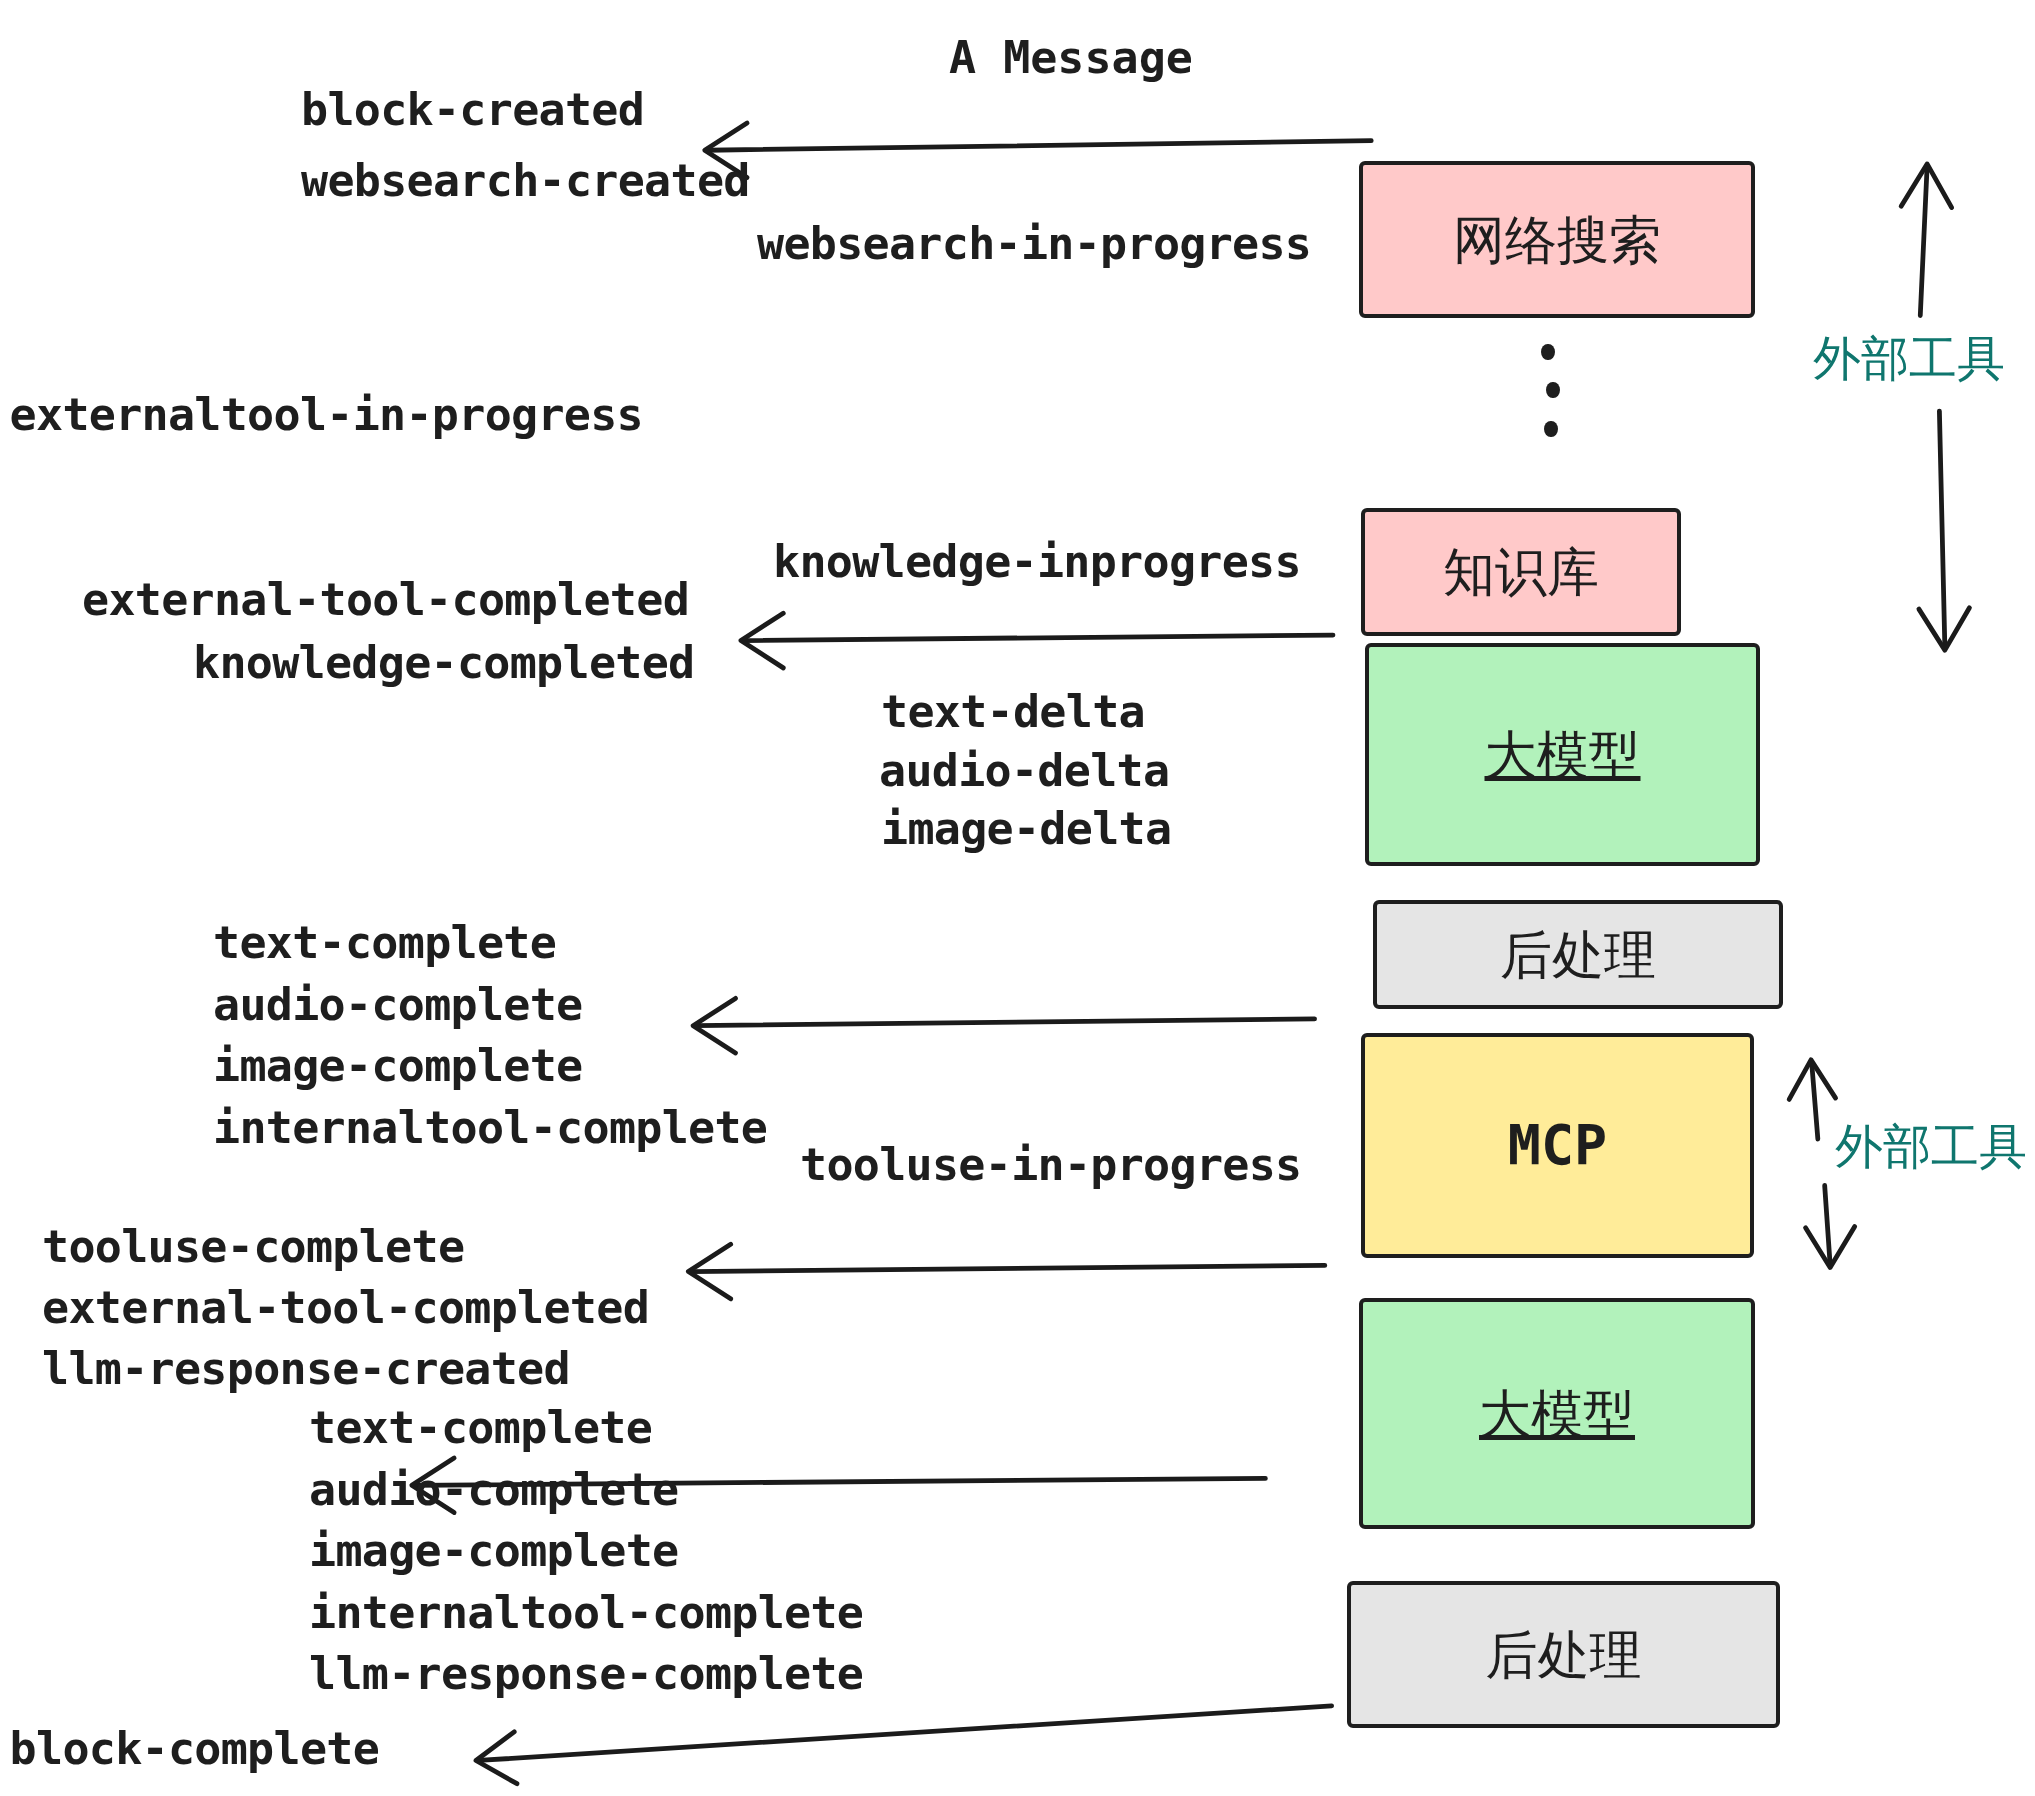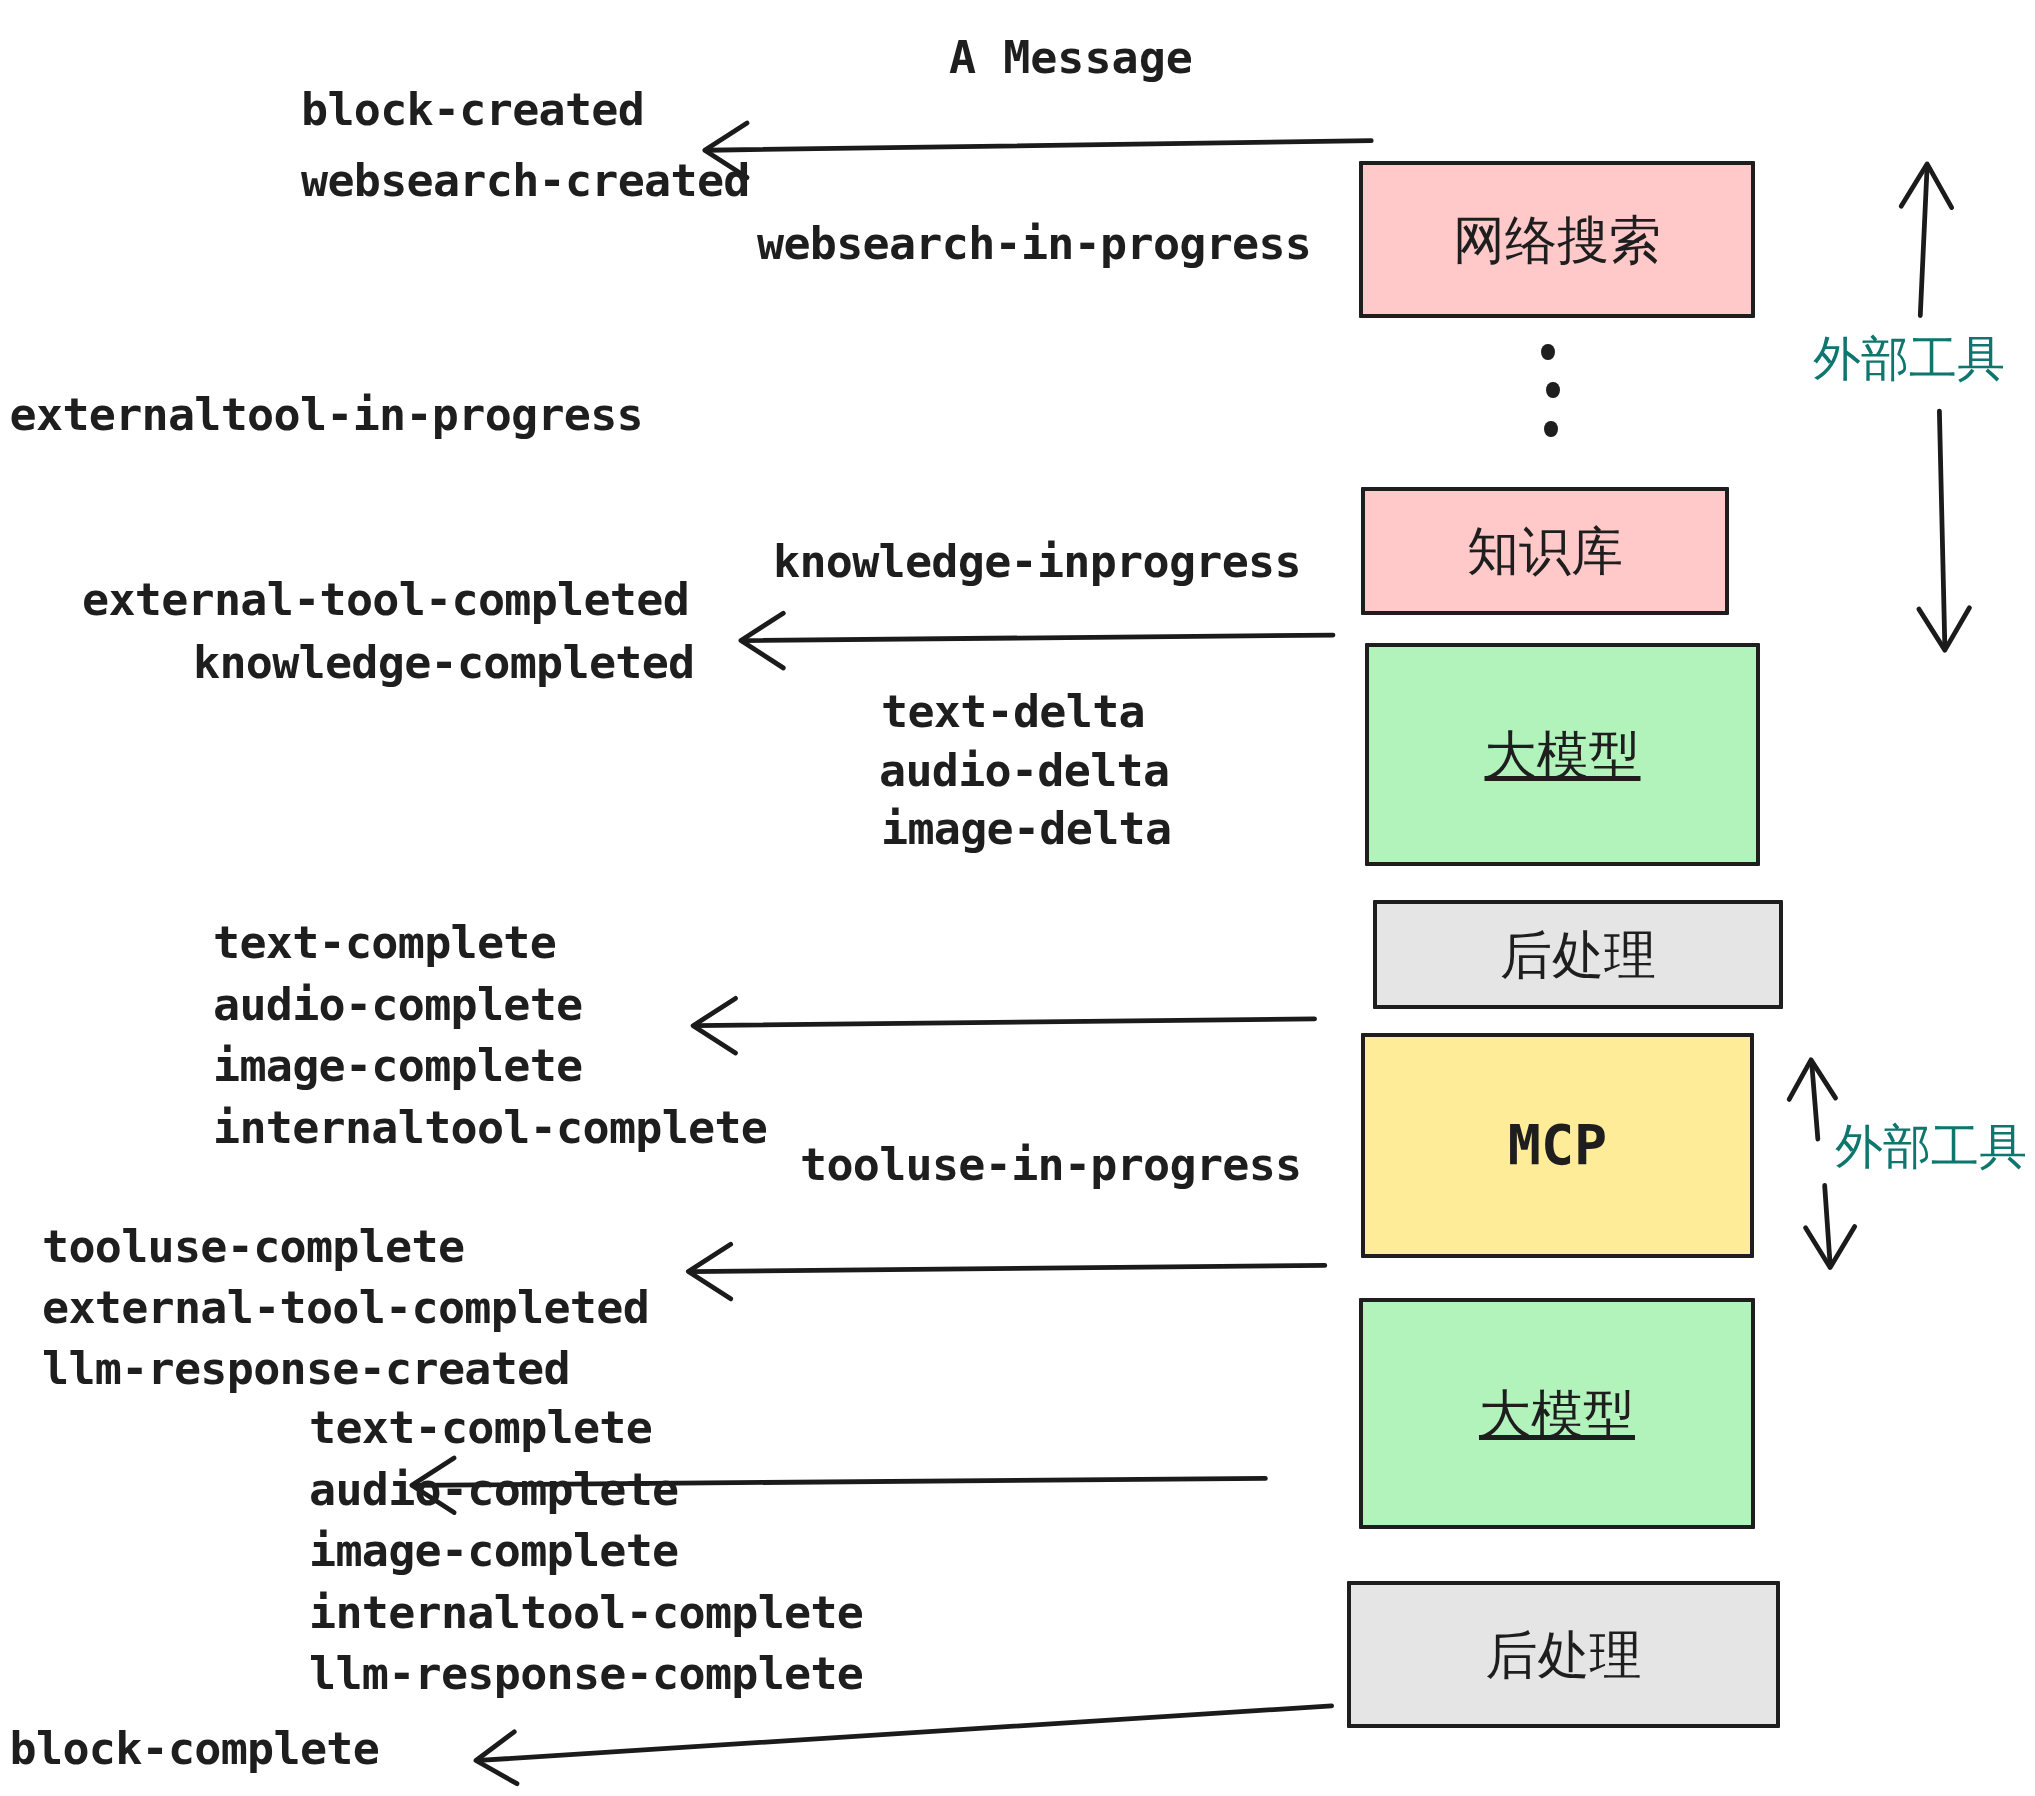--- a/index.html
+++ b/index.html
@@ -22,21 +22,21 @@
   .evt {
     position: absolute;
     font: 600 45px/1.05 "DejaVu Sans Mono", monospace;
     color: #1e1e1e;
     white-space: nowrap;
     letter-spacing: -0.7px;
   }
   .box {
     position: absolute;
     border: 4.8px solid #1e1e1e;
-    border-radius: 1px;
+    border-radius: 6px;
     display: flex;
     align-items: center;
     justify-content: center;
     box-sizing: border-box;
   }
   .box .lbl {
     font: 400 52px/1 "DejaVu Sans", sans-serif;
     color: #1e1e1e;
     white-space: nowrap;
   }
@@ -149,21 +149,21 @@
   <div class="evt" style="left:309px;  top:1404px">text-complete</div>
   <div class="evt" style="left:309px;  top:1466px">audio-complete</div>
   <div class="evt" style="left:309px;  top:1527px">image-complete</div>
   <div class="evt" style="left:309px;  top:1589px">internaltool-complete</div>
   <div class="evt" style="left:309px;  top:1650px">llm-response-complete</div>
   <div class="evt" style="left:9.6px;   top:1725px">block-complete</div>
 
   <div class="box pink" style="left:1359px; top:161px;  width:396px; height:157px">
     <span class="lbl">网络搜索</span>
   </div>
-  <div class="box pink" style="left:1361px; top:487px;  width:368px; height:128px">
+  <div class="box pink" style="left:1361px; top:508px;  width:320px; height:128px">
     <span class="lbl">知识库</span>
   </div>
   <div class="box green" style="left:1365px; top:643px;  width:395px; height:223px">
     <span class="lbl">大模型</span>
   </div>
   <div class="box white" style="left:1373px; top:900px; width:410px; height:109px">
     <span class="lbl">后处理</span>
   </div>
   <div class="box yellow mcp" style="left:1361px; top:1033px; width:393px; height:225px">
     <span class="lbl">MCP</span>

